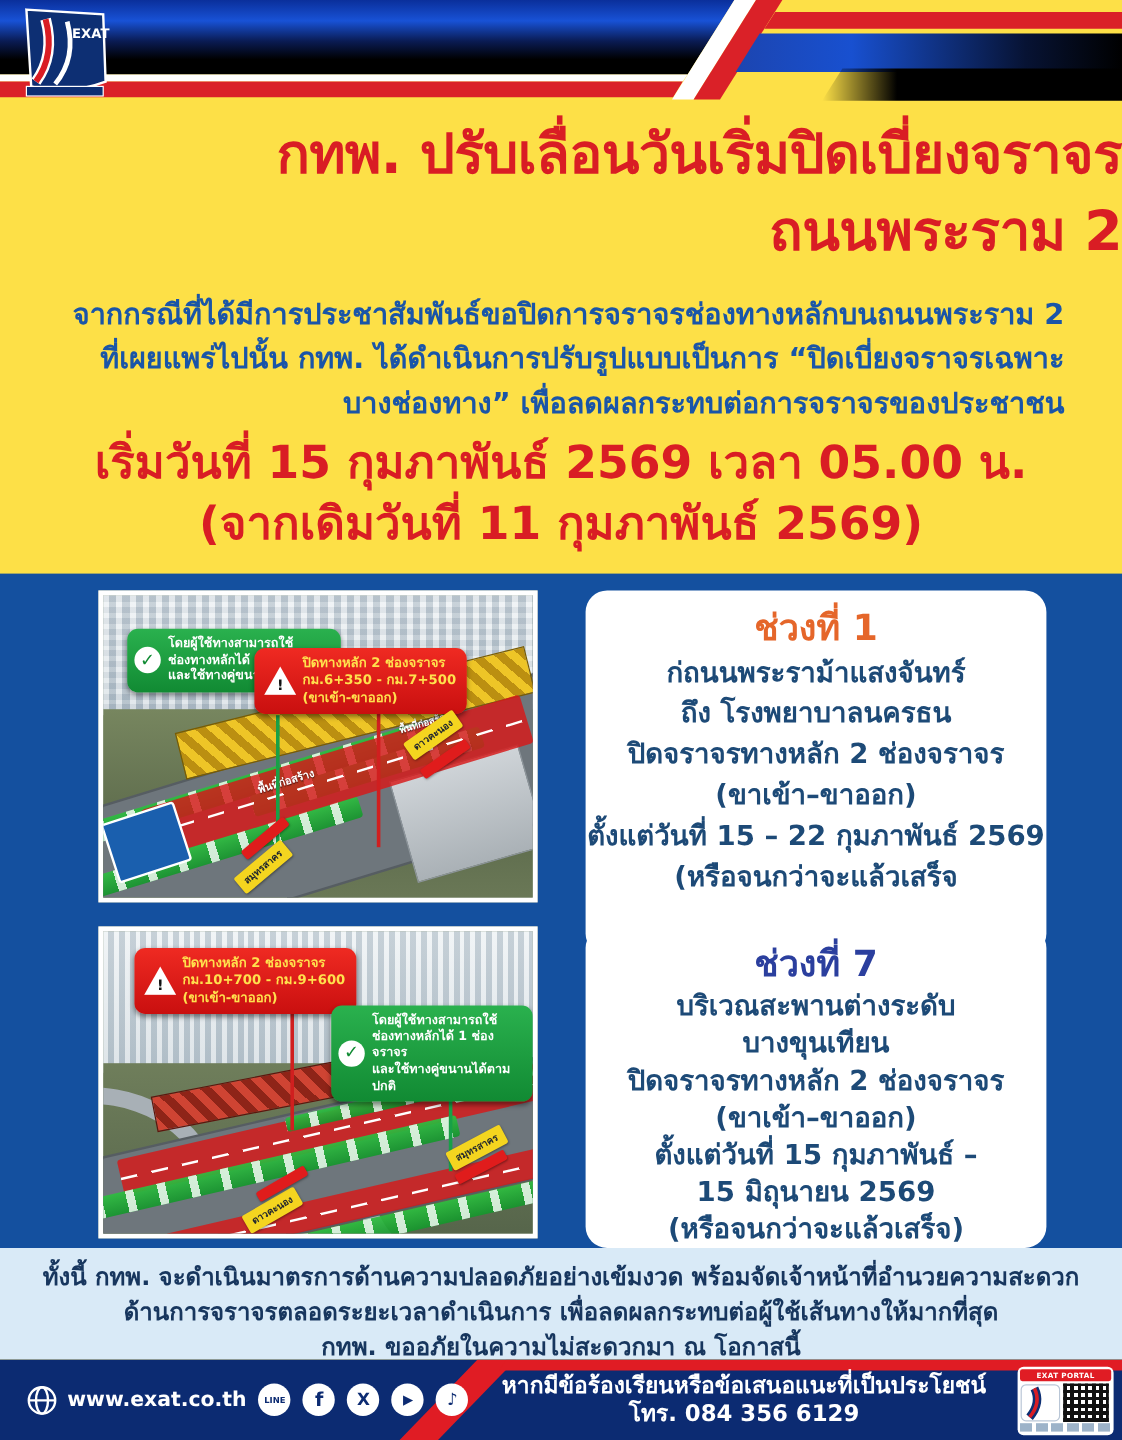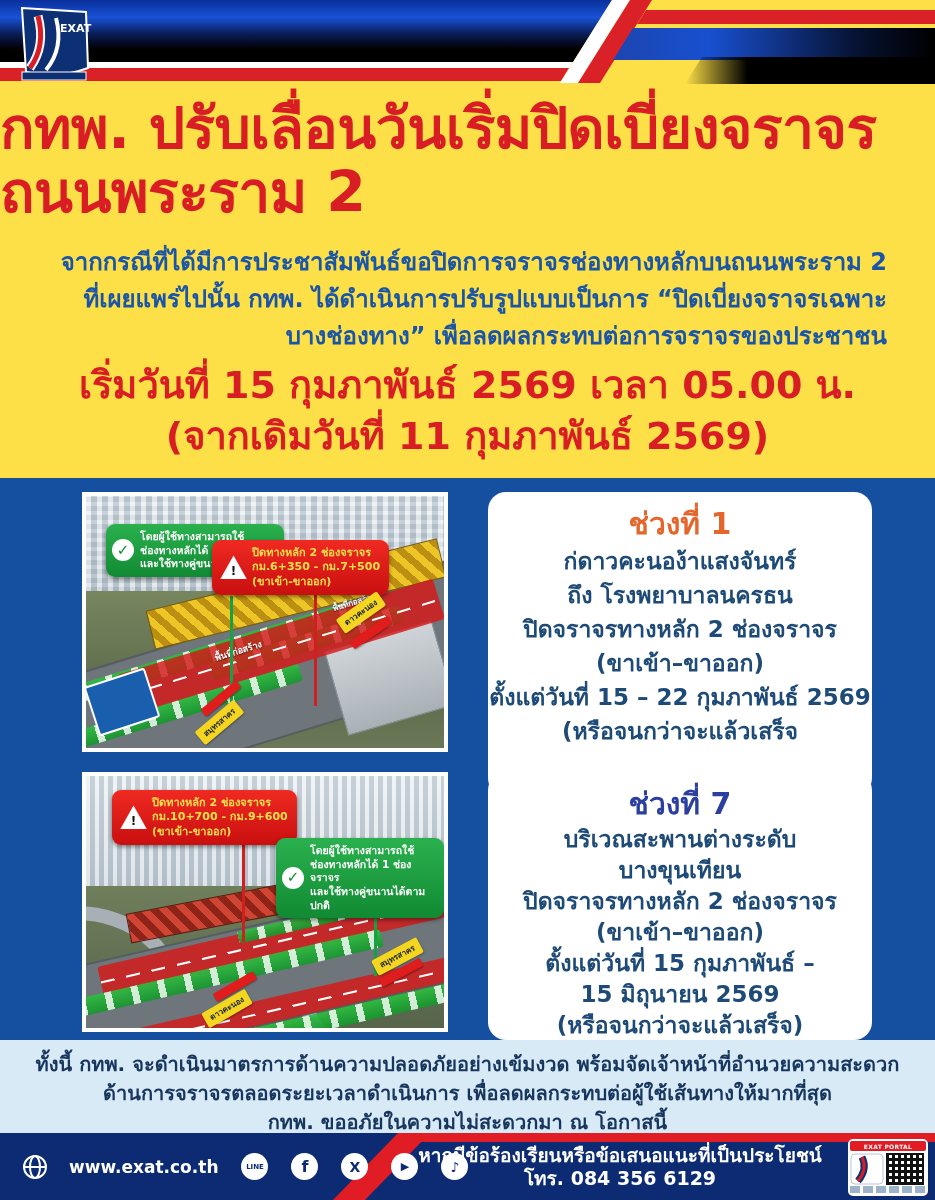--- a/index.html
+++ b/index.html
@@ -4,22 +4,22 @@
 <style>
   html,body{margin:0;padding:0;background:#e8e8e8;}
   *{box-sizing:border-box;font-family:"DejaVu Sans","Liberation Sans",sans-serif;}
   .poster{position:relative;width:935px;height:1200px;background:#fde047;overflow:hidden;margin:0 auto;text-decoration:underline;}
 
   
   .hdr{position:absolute;left:0;top:0;width:935px;height:85px;}
   .logo{position:absolute;left:16px;top:6px;width:76px;height:86px;z-index:5;}
 
   
-  .title{position:absolute;left:0;top:96px;width:935px;text-align:left;color:#d91d24;
-         font-size:57px;font-weight:800;line-height:64px;letter-spacing:-0.5px;}
+  .title{position:absolute;left:0;top:96px;width:935px;text-align:right;color:#d91d24;
+         font-size:46px;font-weight:800;line-height:64px;letter-spacing:-0.5px;}
   .intro{position:absolute;left:47px;top:244px;width:840px;text-align:right;color:#1a55a8;
          font-size:24px;font-weight:700;line-height:37px;}
   .highlight{position:absolute;left:0;top:360px;width:935px;text-align:center;color:#d91d24;
          font-size:38px;font-weight:800;line-height:51px;}
 
   
   .blueband{position:absolute;left:0;top:478px;width:935px;height:562px;background:#14509f;}
 
   .photo{position:absolute;width:366px;height:260px;border:4px solid #fff;overflow:hidden;background:#8d9b84;}
   .photo1{left:82px;top:14px;}
@@ -82,21 +82,21 @@
   .card2 .card-line{line-height:31px;}
 
   
   .noteband{position:absolute;left:0;top:1040px;width:935px;height:93px;background:#d9eaf7;}
   .note{position:absolute;left:30px;top:10px;width:875px;text-align:center;color:#17365e;
         font-size:20px;font-weight:700;line-height:29px;}
 
   
   .footer{position:absolute;left:0;top:1133px;width:935px;height:67px;background:#0c2b72;overflow:hidden;}
   .footer svg.deco{position:absolute;left:0;top:0;}
-  .f-left{position:absolute;left:22px;top:0;height:67px;display:flex;align-items:center;gap:21px;z-index:2;}
+  .f-left{position:absolute;left:22px;top:0;height:67px;display:flex;align-items:center;gap:8px;z-index:2;}
   .site{color:#fff;font-size:17px;font-weight:800;}
   .soc{width:27px;height:27px;border-radius:50%;background:#fff;color:#0c2b72;display:flex;
        align-items:center;justify-content:center;font-weight:900;margin-left:2px;}
   .f-contact{position:absolute;left:400px;top:0;width:440px;height:67px;display:flex;align-items:center;
        justify-content:center;color:#fff;font-size:19px;font-weight:800;z-index:2;text-align:center;line-height:1.2;}
   .qrbox{position:absolute;right:7px;top:6px;width:80px;height:57px;background:#fff;border-radius:5px;z-index:3;
        padding:2px;}
   .qr-top{height:10px;background:#e01c24;border-radius:2px;color:#fff;font-size:6px;font-weight:800;
        display:flex;align-items:center;justify-content:center;letter-spacing:.3px;}
   .qr-row{display:flex;gap:2px;margin-top:2px;height:32px;}
@@ -199,21 +199,21 @@
       </div>
       <div class="tag-yellow" style="left:250px;top:108px;transform:rotate(-35deg);">ดาวคะนอง</div>
       <div class="tag-arrow" style="left:262px;top:132px;transform:rotate(-35deg);"></div>
       <div class="tag-yellow" style="left:108px;top:218px;transform:rotate(-40deg);">สมุทรสาคร</div>
       <div class="tag-arrow" style="left:112px;top:198px;transform:rotate(-40deg);"></div>
       <div class="blue-sign" style="left:4px;top:180px;width:64px;height:52px;transform:rotate(-18deg);"></div>
     </div>
 
     <div class="card card1">
       <div class="card-h">ช่วงที่ 1</div>
-      <div class="card-line">ก่ดาวคะนอง้าแสงจันทร์</div>
+      <div class="card-line">ก่ถนนพระราม้าแสงจันทร์</div>
       <div class="card-line">ถึง โรงพยาบาลนครธน</div>
       <div class="card-line">ปิดจราจรทางหลัก 2 ช่องจราจร</div>
       <div class="card-line">(ขาเข้า–ขาออก)</div>
       <div class="card-line">ตั้งแต่วันที่ 15 – 22 กุมภาพันธ์ 2569</div>
       <div class="card-line">(หรือจนกว่าจะแล้วเสร็จ</div>
     </div>
 
     <div class="photo photo2">
       <div class="sky sky2"></div>
       <div class="ground" style="top:110px;height:150px;background:linear-gradient(#6f7e5b,#55644a);"></div>

